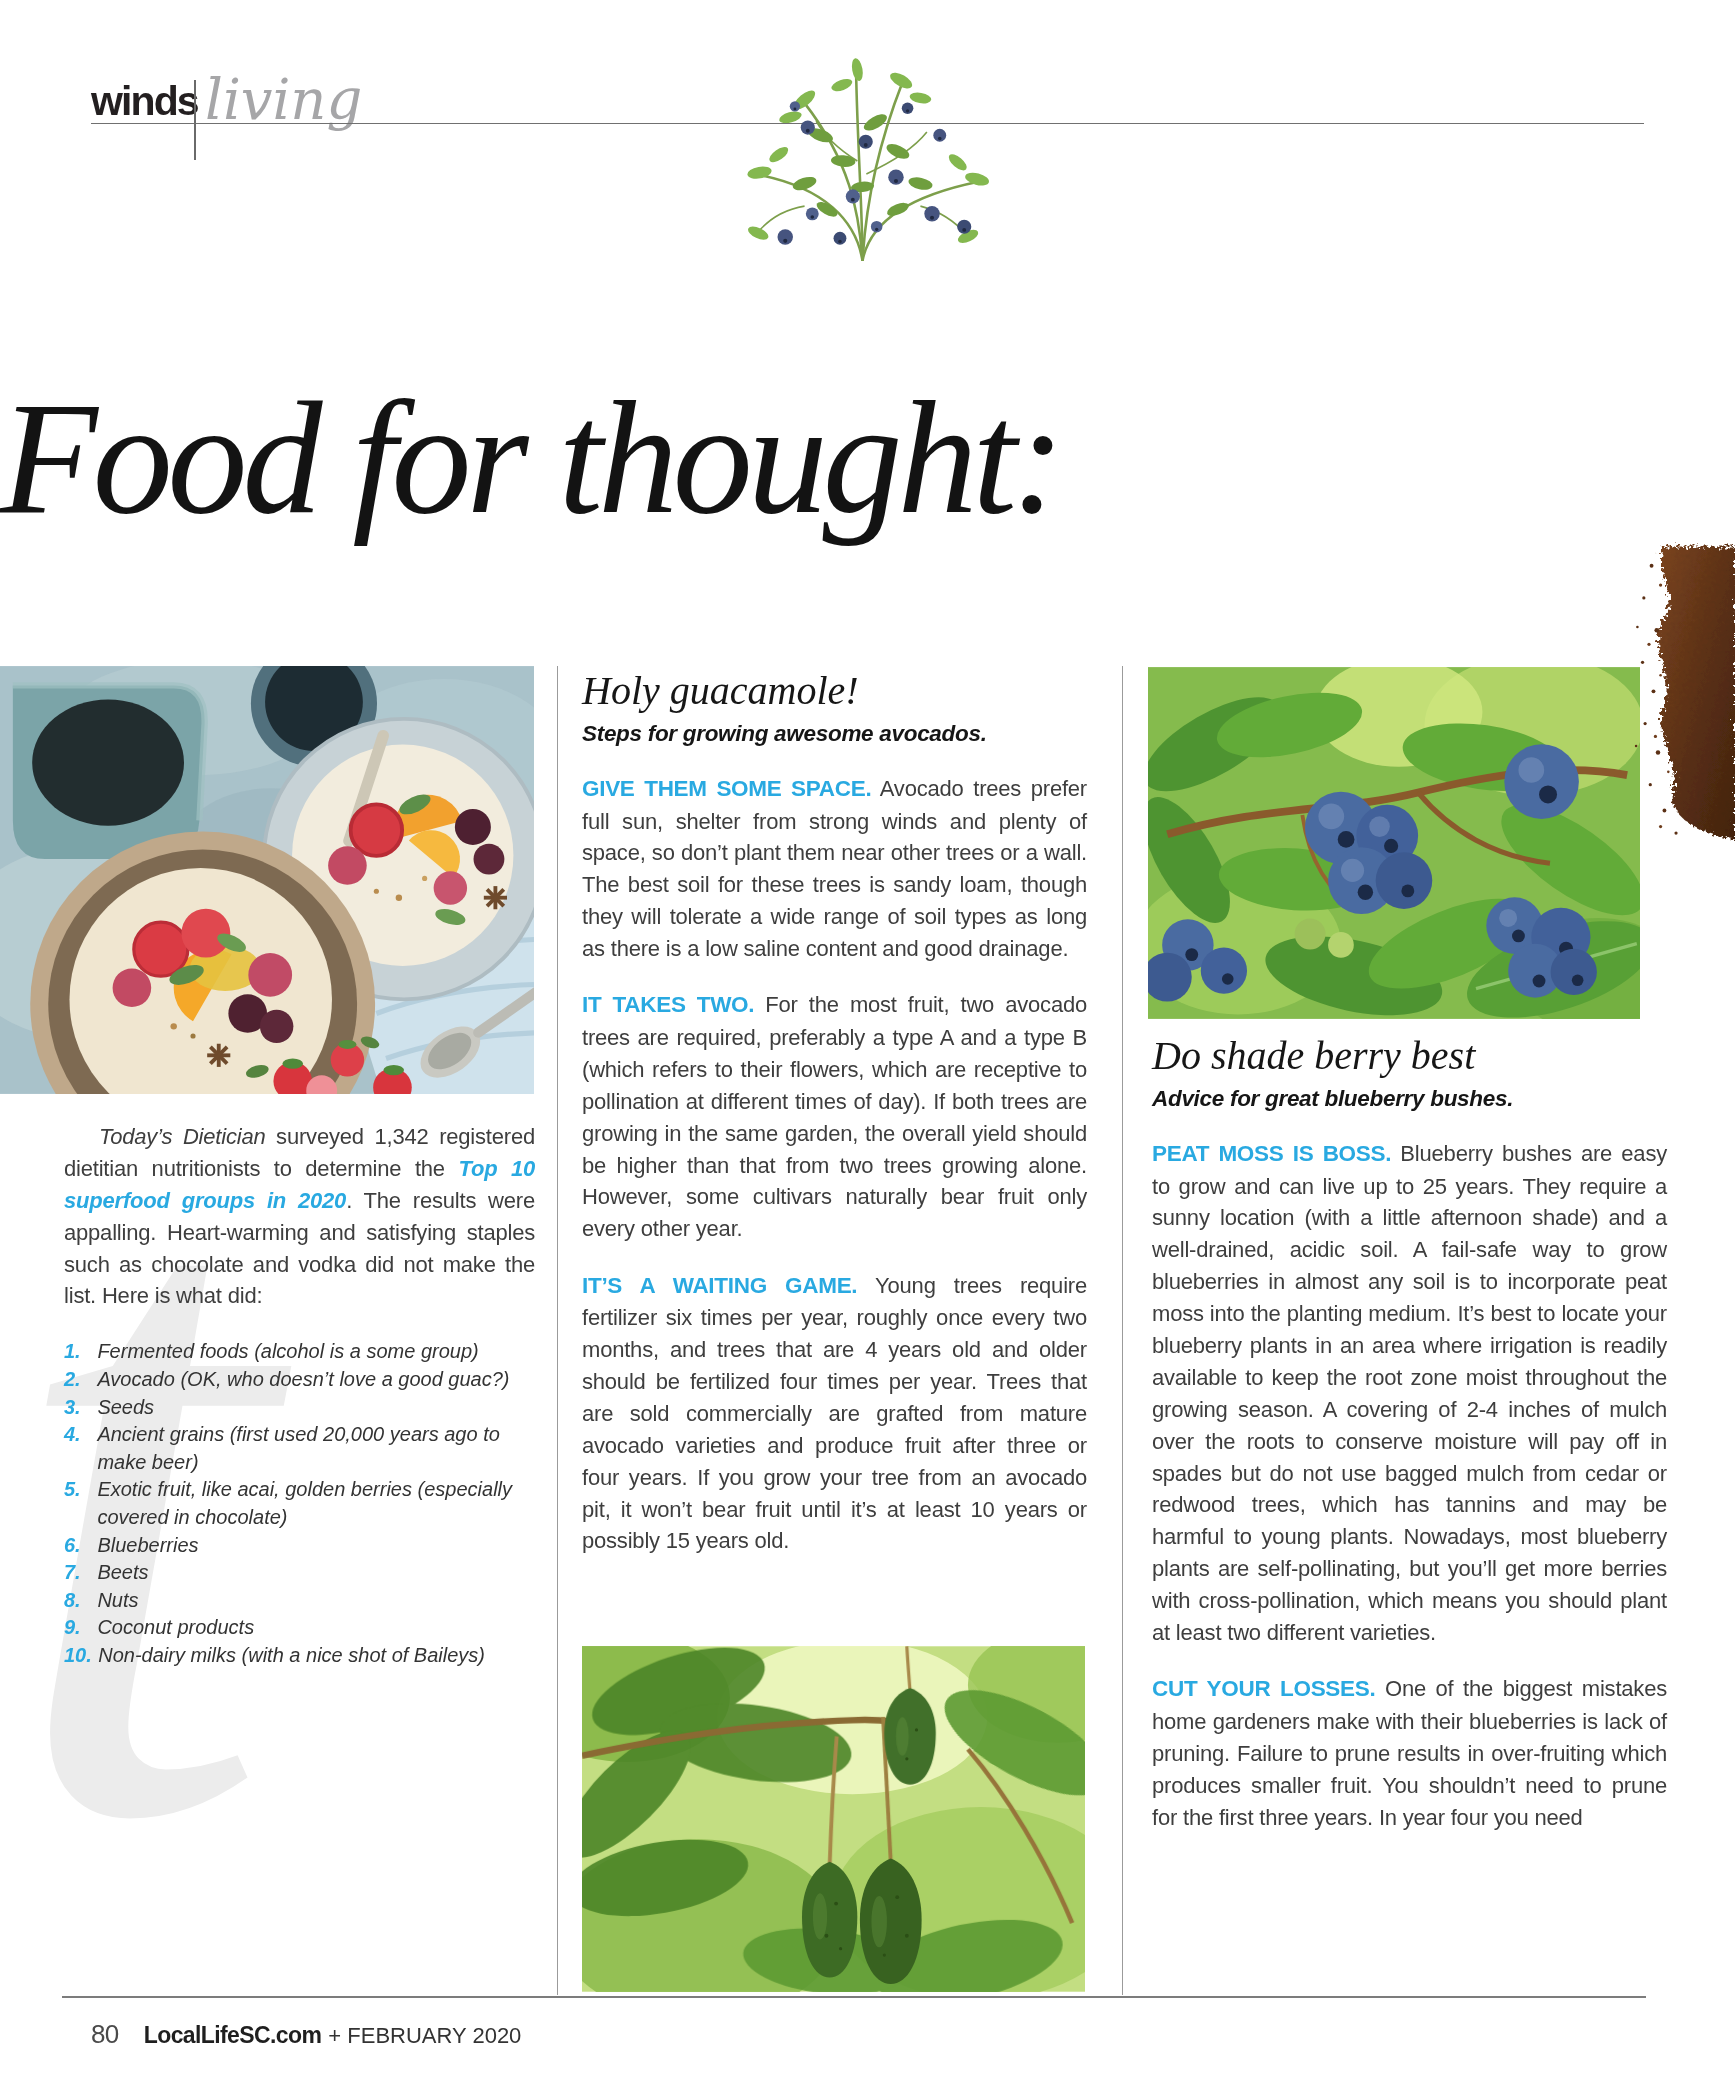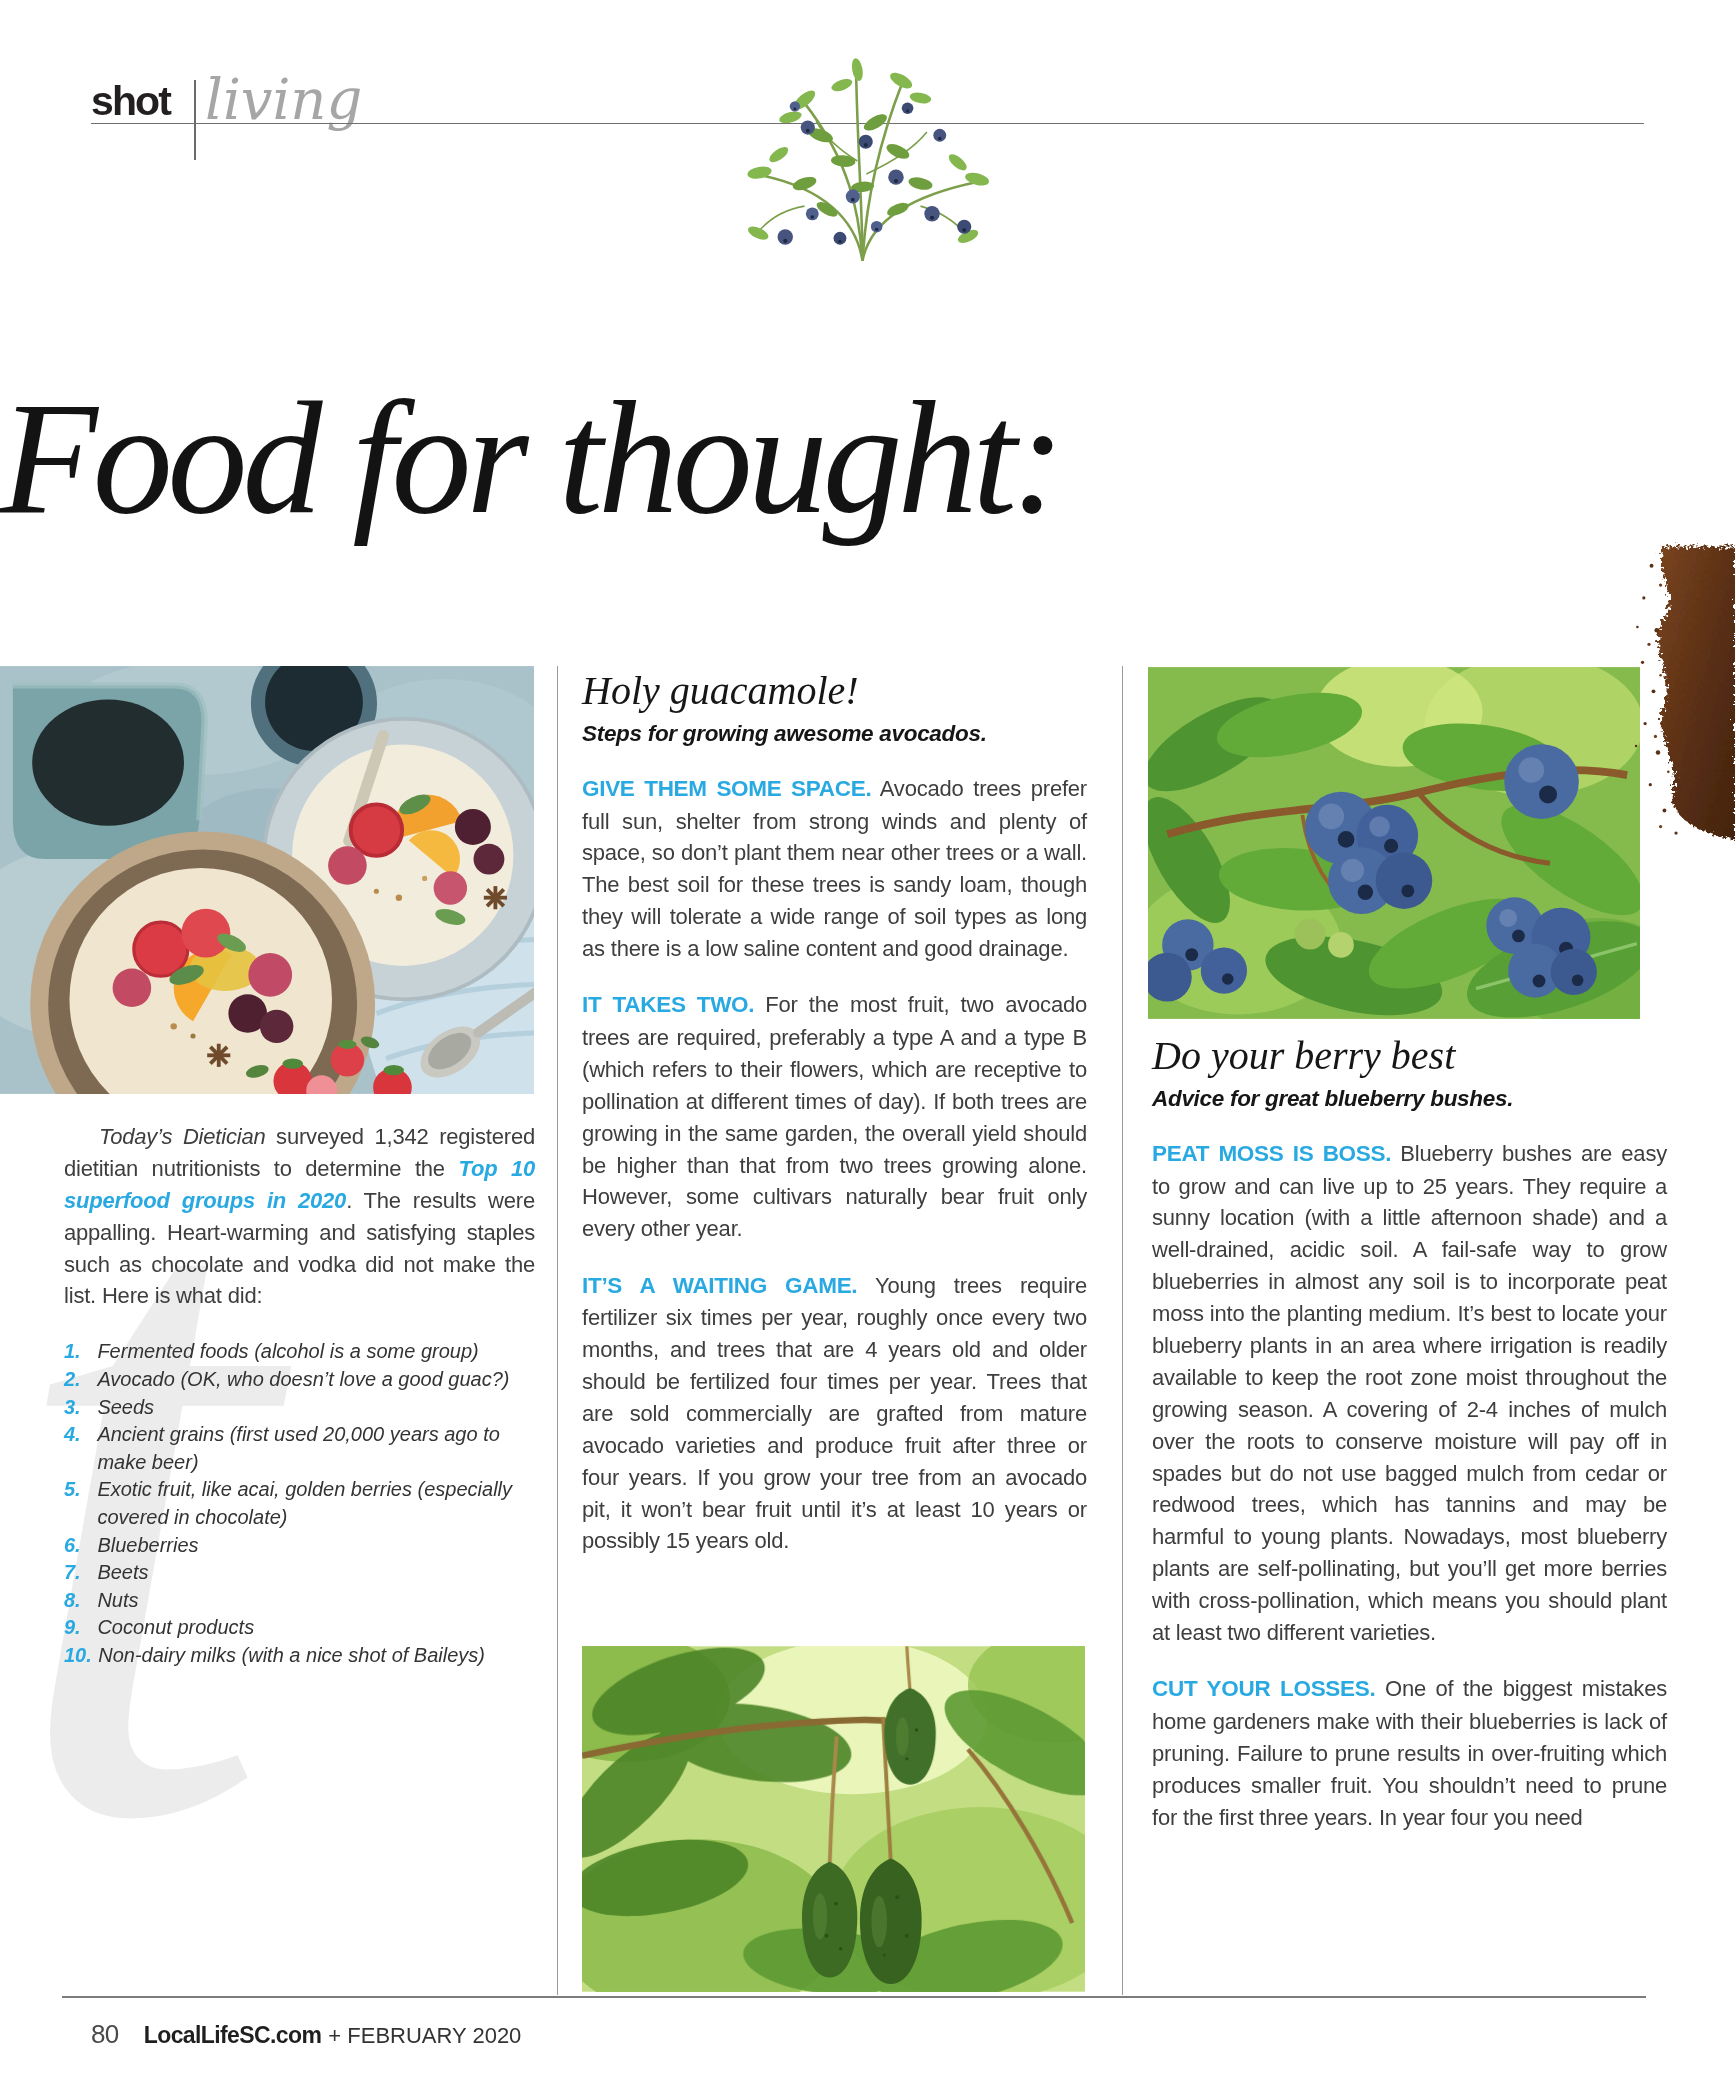--- a/index.html
+++ b/index.html
@@ -58,21 +58,21 @@
   .footer{position:absolute;left:91px;top:2019px;display:flex;align-items:baseline;gap:7px;}
   .footer .pnum{font-size:26px;color:#4a4a4a;letter-spacing:-0.6px;}
   .footer .site{font-size:23px;font-weight:700;color:#1f1f1f;letter-spacing:-0.6px;margin-left:18px;}
   .footer .issue{font-size:22px;color:#333;letter-spacing:0;}
 </style>
 </head>
 <body>
 
 <div class="page">
 
-  <div class="logo-bold">shot</div>
+  <div class="logo-bold">winds</div>
   <div class="logo-sep"></div>
   <div class="logo-script">living</div>
   <div class="rule-top"></div>
 
   <svg class="bush" width="309" height="216" viewBox="0 0 480 335" aria-label="Blueberry branch illustration">
     <g stroke="#7d9f4b" stroke-width="4" fill="none">
       <path d="M240 335 C235 260 220 180 150 90"></path>
       <path d="M240 335 C245 250 262 160 302 58"></path>
       <path d="M240 335 C230 272 180 222 82 202"></path>
       <path d="M240 335 C252 270 322 232 420 212"></path>
@@ -406,21 +406,21 @@
 
   <div class="col col-mid">
     <h2 class="script">Holy guacamole!</h2>
     <h3 class="sub">Steps for growing awesome avocados.</h3>
     <p class="body"><span class="lead">GIVE THEM SOME SPACE.</span><span> Avocado trees prefer full sun, shelter from strong winds and plenty of space, so don’t plant them near other trees or a wall. The best soil for these trees is sandy loam, though they will tolerate a wide range of soil types as long as there is a low saline content and good drainage.</span></p>
     <p class="body"><span class="lead">IT TAKES TWO.</span><span> For the most fruit, two avocado trees are required, preferably a type A and a type B (which refers to their flowers, which are receptive to pollination at different times of day). If both trees are growing in the same garden, the overall yield should be higher than that from two trees growing alone. However, some cultivars naturally bear fruit only every other year.</span></p>
     <p class="body"><span class="lead">IT’S A WAITING GAME.</span><span> Young trees require fertilizer six times per year, roughly once every two months, and trees that are 4 years old and older should be fertilized four times per year. Trees that are sold commercially are grafted from mature avocado varieties and produce fruit after three or four years. If you grow your tree from an avocado pit, it won’t bear fruit until it’s at least 10 years or possibly 15 years old.</span></p>
   </div>
 
   <div class="col col-right">
-    <h2 class="script">Do your berry best</h2>
+    <h2 class="script">Do shade berry best</h2>
     <h3 class="sub">Advice for great blueberry bushes.</h3>
     <p class="body"><span class="lead">PEAT MOSS IS BOSS.</span><span> Blueberry bushes are easy to grow and can live up to 25 years. They require a sunny location (with a little afternoon shade) and a well-drained, acidic soil. A fail-safe way to grow blueberries in almost any soil is to incorporate peat moss into the planting medium. It’s best to locate your blueberry plants in an area where irrigation is readily available to keep the root zone moist throughout the growing season. A covering of 2-4 inches of mulch over the roots to conserve moisture will pay off in spades but do not use bagged mulch from cedar or redwood trees, which has tannins and may be harmful to young plants. Nowadays, most blueberry plants are self-pollinating, but you’ll get more berries with cross-pollination, which means you should plant at least two different varieties.</span></p>
     <p class="body"><span class="lead">CUT YOUR LOSSES.</span><span> One of the biggest mistakes home gardeners make with their blueberries is lack of pruning. Failure to prune results in over-fruiting which produces smaller fruit. You shouldn’t need to prune for the first three years. In year four you need</span></p>
   </div>
 
   <div class="rule-bottom"></div>
   <div class="footer">
     <span class="pnum">80</span>
     <span class="site">LocalLifeSC.com</span>
     <span class="issue">+ FEBRUARY 2020</span>

